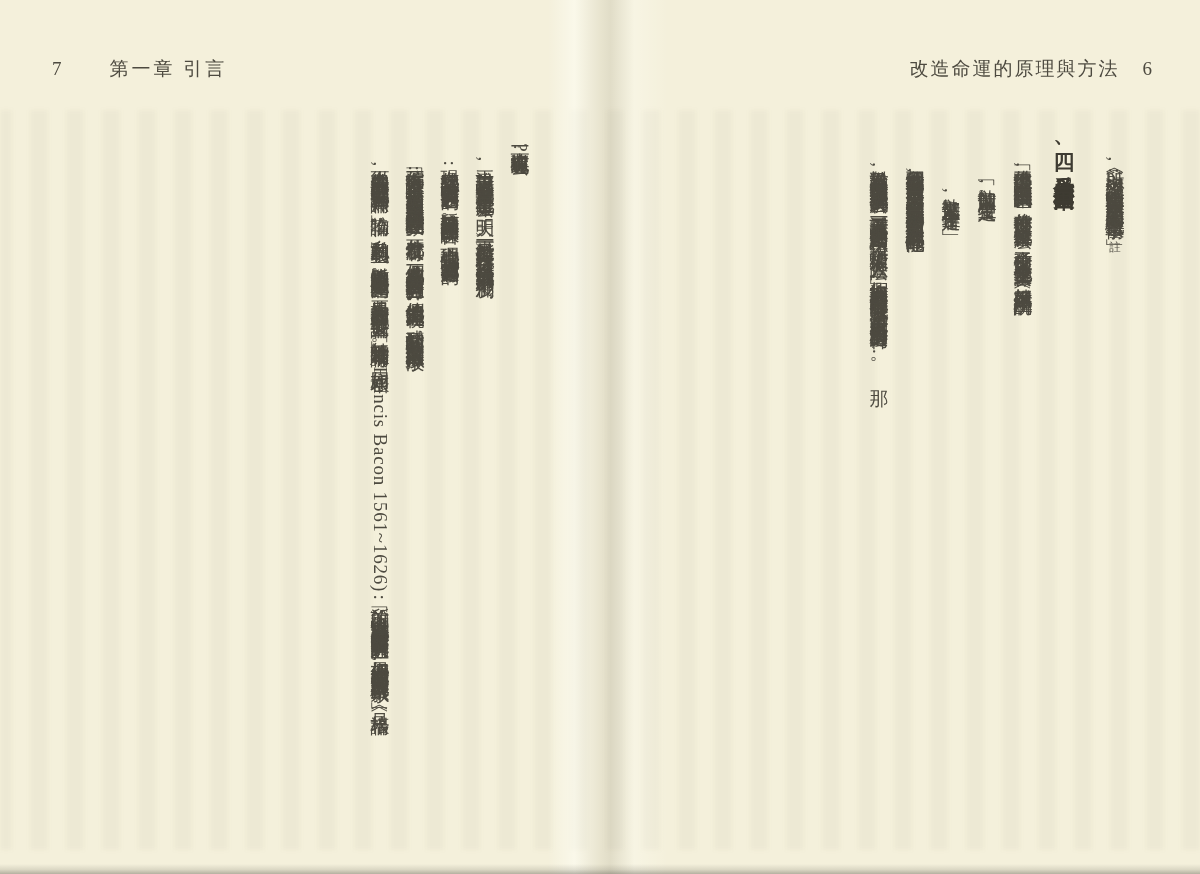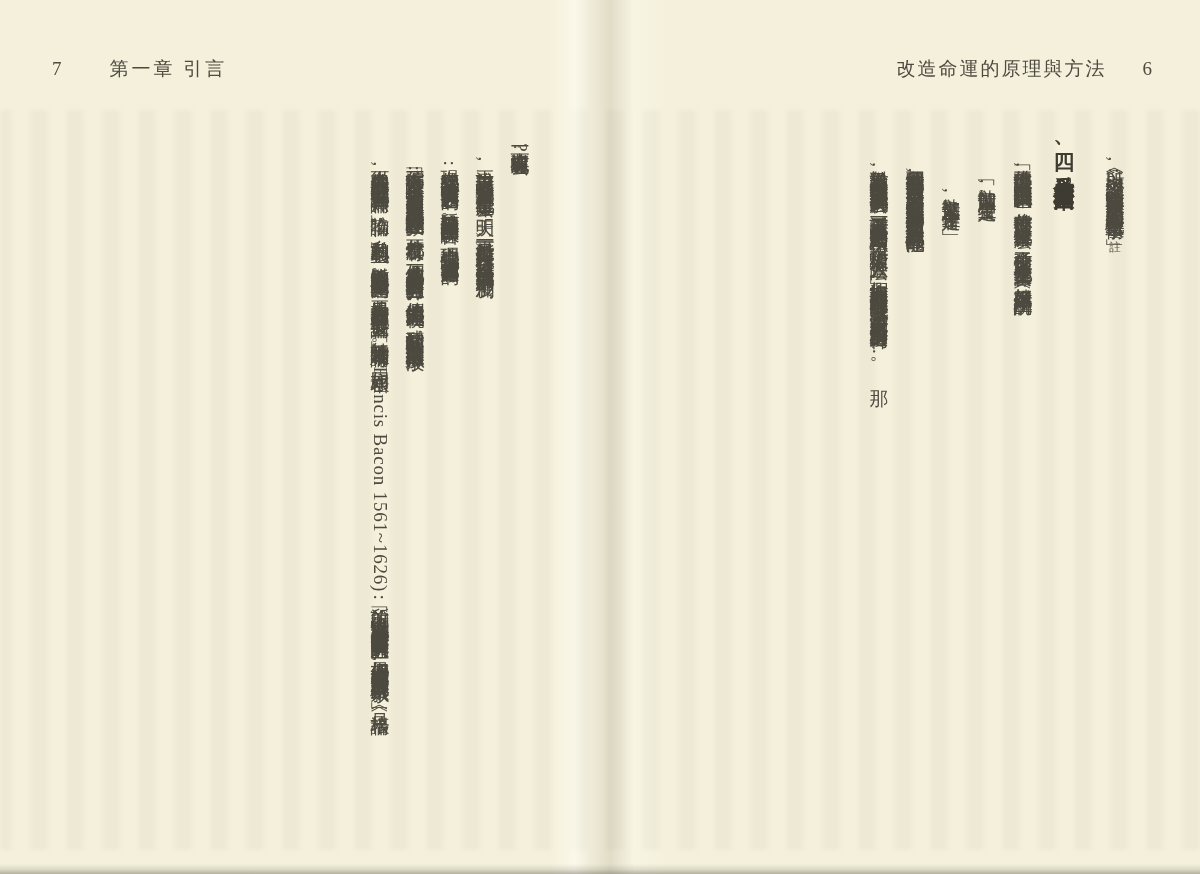--- a/index.html
+++ b/index.html
@@ -55,21 +55,21 @@
   .running-head {
     position: absolute;
     top: 56px;
     display: flex;
     align-items: baseline;
     font-size: 19px;
     color: #4d4a40;
     letter-spacing: 2px;
   }
   .running-head.left  { left: 52px;  gap: 46px; }
-  .running-head.right { right: 46px; gap: 36px; }
+  .running-head.right { right: 46px; gap: 23px; }
   .chapter-title { letter-spacing: 3px; }
 
   .vtext {
     position: absolute;
     top: 136px;
     height: 713px;
     writing-mode: vertical-rl;
     text-orientation: mixed;
     font-size: 19px;
     letter-spacing: 0.8px;

